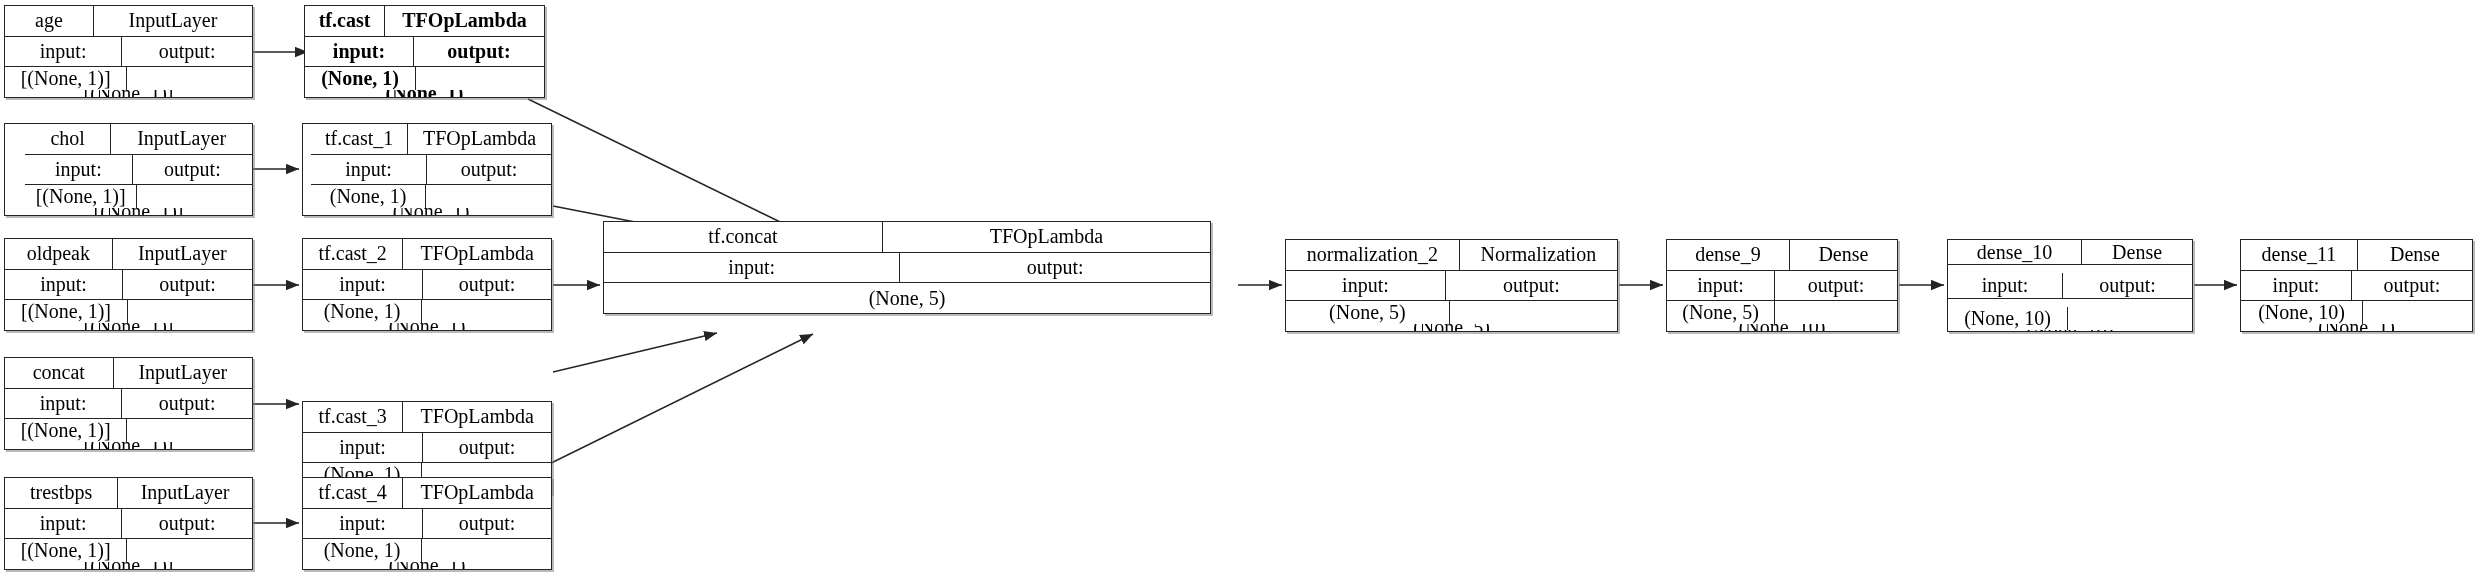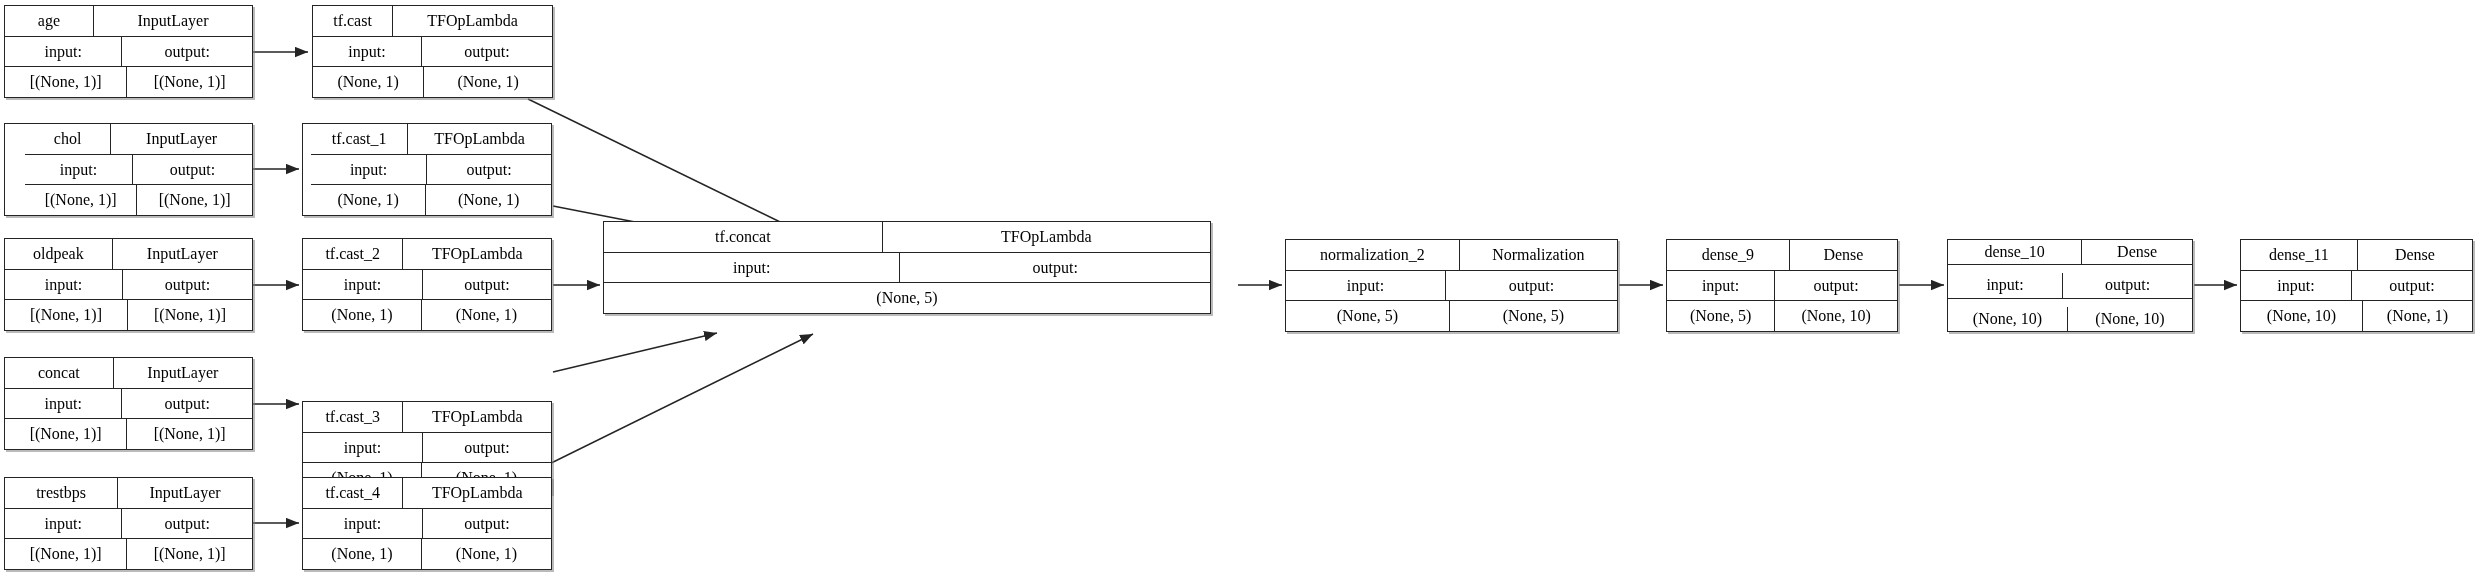--- a/index.html
+++ b/index.html
@@ -1,35 +1,35 @@
 <!DOCTYPE html>
 <html><head>
 <meta charset="utf-8">
 <style>
   html,body{margin:0;padding:0;background:#ffffff;}
   .canvas{
     position:relative;
     width:2479px;height:573px;
     background:#ffffff;
     font-family:"Liberation Serif","DejaVu Serif",serif;
-    font-size:16px;color:#000000;
+    font-size:20px;color:#000000;
     overflow:hidden;
   }
   .edges{position:absolute;left:0;top:0;width:2479px;height:573px;}
   .edges line{stroke:#242424;stroke-width:1.4;}
   .node{
     position:absolute;height:93px;
     background:#ffffff;
     border:1.4px solid #242424;
     box-shadow:2px 2px 0 rgba(130,130,130,.55);
     display:flex;flex-direction:column;
     box-sizing:border-box;
   }
   .row{flex:1 1 0;display:flex;min-height:0;border-bottom:1.4px solid #242424;}
-  .row:last-child{border-bottom:none;}
+  .row:last-child{border-bottom:none;flex-direction:column;}
   .cell{
     display:flex;align-items:center;justify-content:center;
     white-space:nowrap;padding:0 5px;box-sizing:border-box;
     overflow:hidden;
   }
   .cell.l{border-right:1.4px solid #242424;}
   .cell.r{flex:1 1 0;}
 </style>
 </head>
 <body>
@@ -126,21 +126,21 @@
     <div class="row">
         <div class="cell l" style="width:47.5%">input:</div>
         <div class="cell r">output:</div>
       </div>
     <div class="row">
         <div class="cell l" style="width:49.5%">[(None, 1)]</div>
         <div class="cell r">[(None, 1)]</div>
       </div>
   </div>
 
-  <div class="node" style="left:312px;top:5px;width:241px;">
+  <div class="node" style="left:304px;top:5px;width:241px;font-weight:bold;">
     <div class="row">
         <div class="cell l" style="width:33.5%">tf.cast</div>
         <div class="cell r">TFOpLambda</div>
       </div>
     <div class="row">
         <div class="cell l" style="width:45.6%">input:</div>
         <div class="cell r">output:</div>
       </div>
     <div class="row">
         <div class="cell l" style="width:46.5%">(None, 1)</div>

